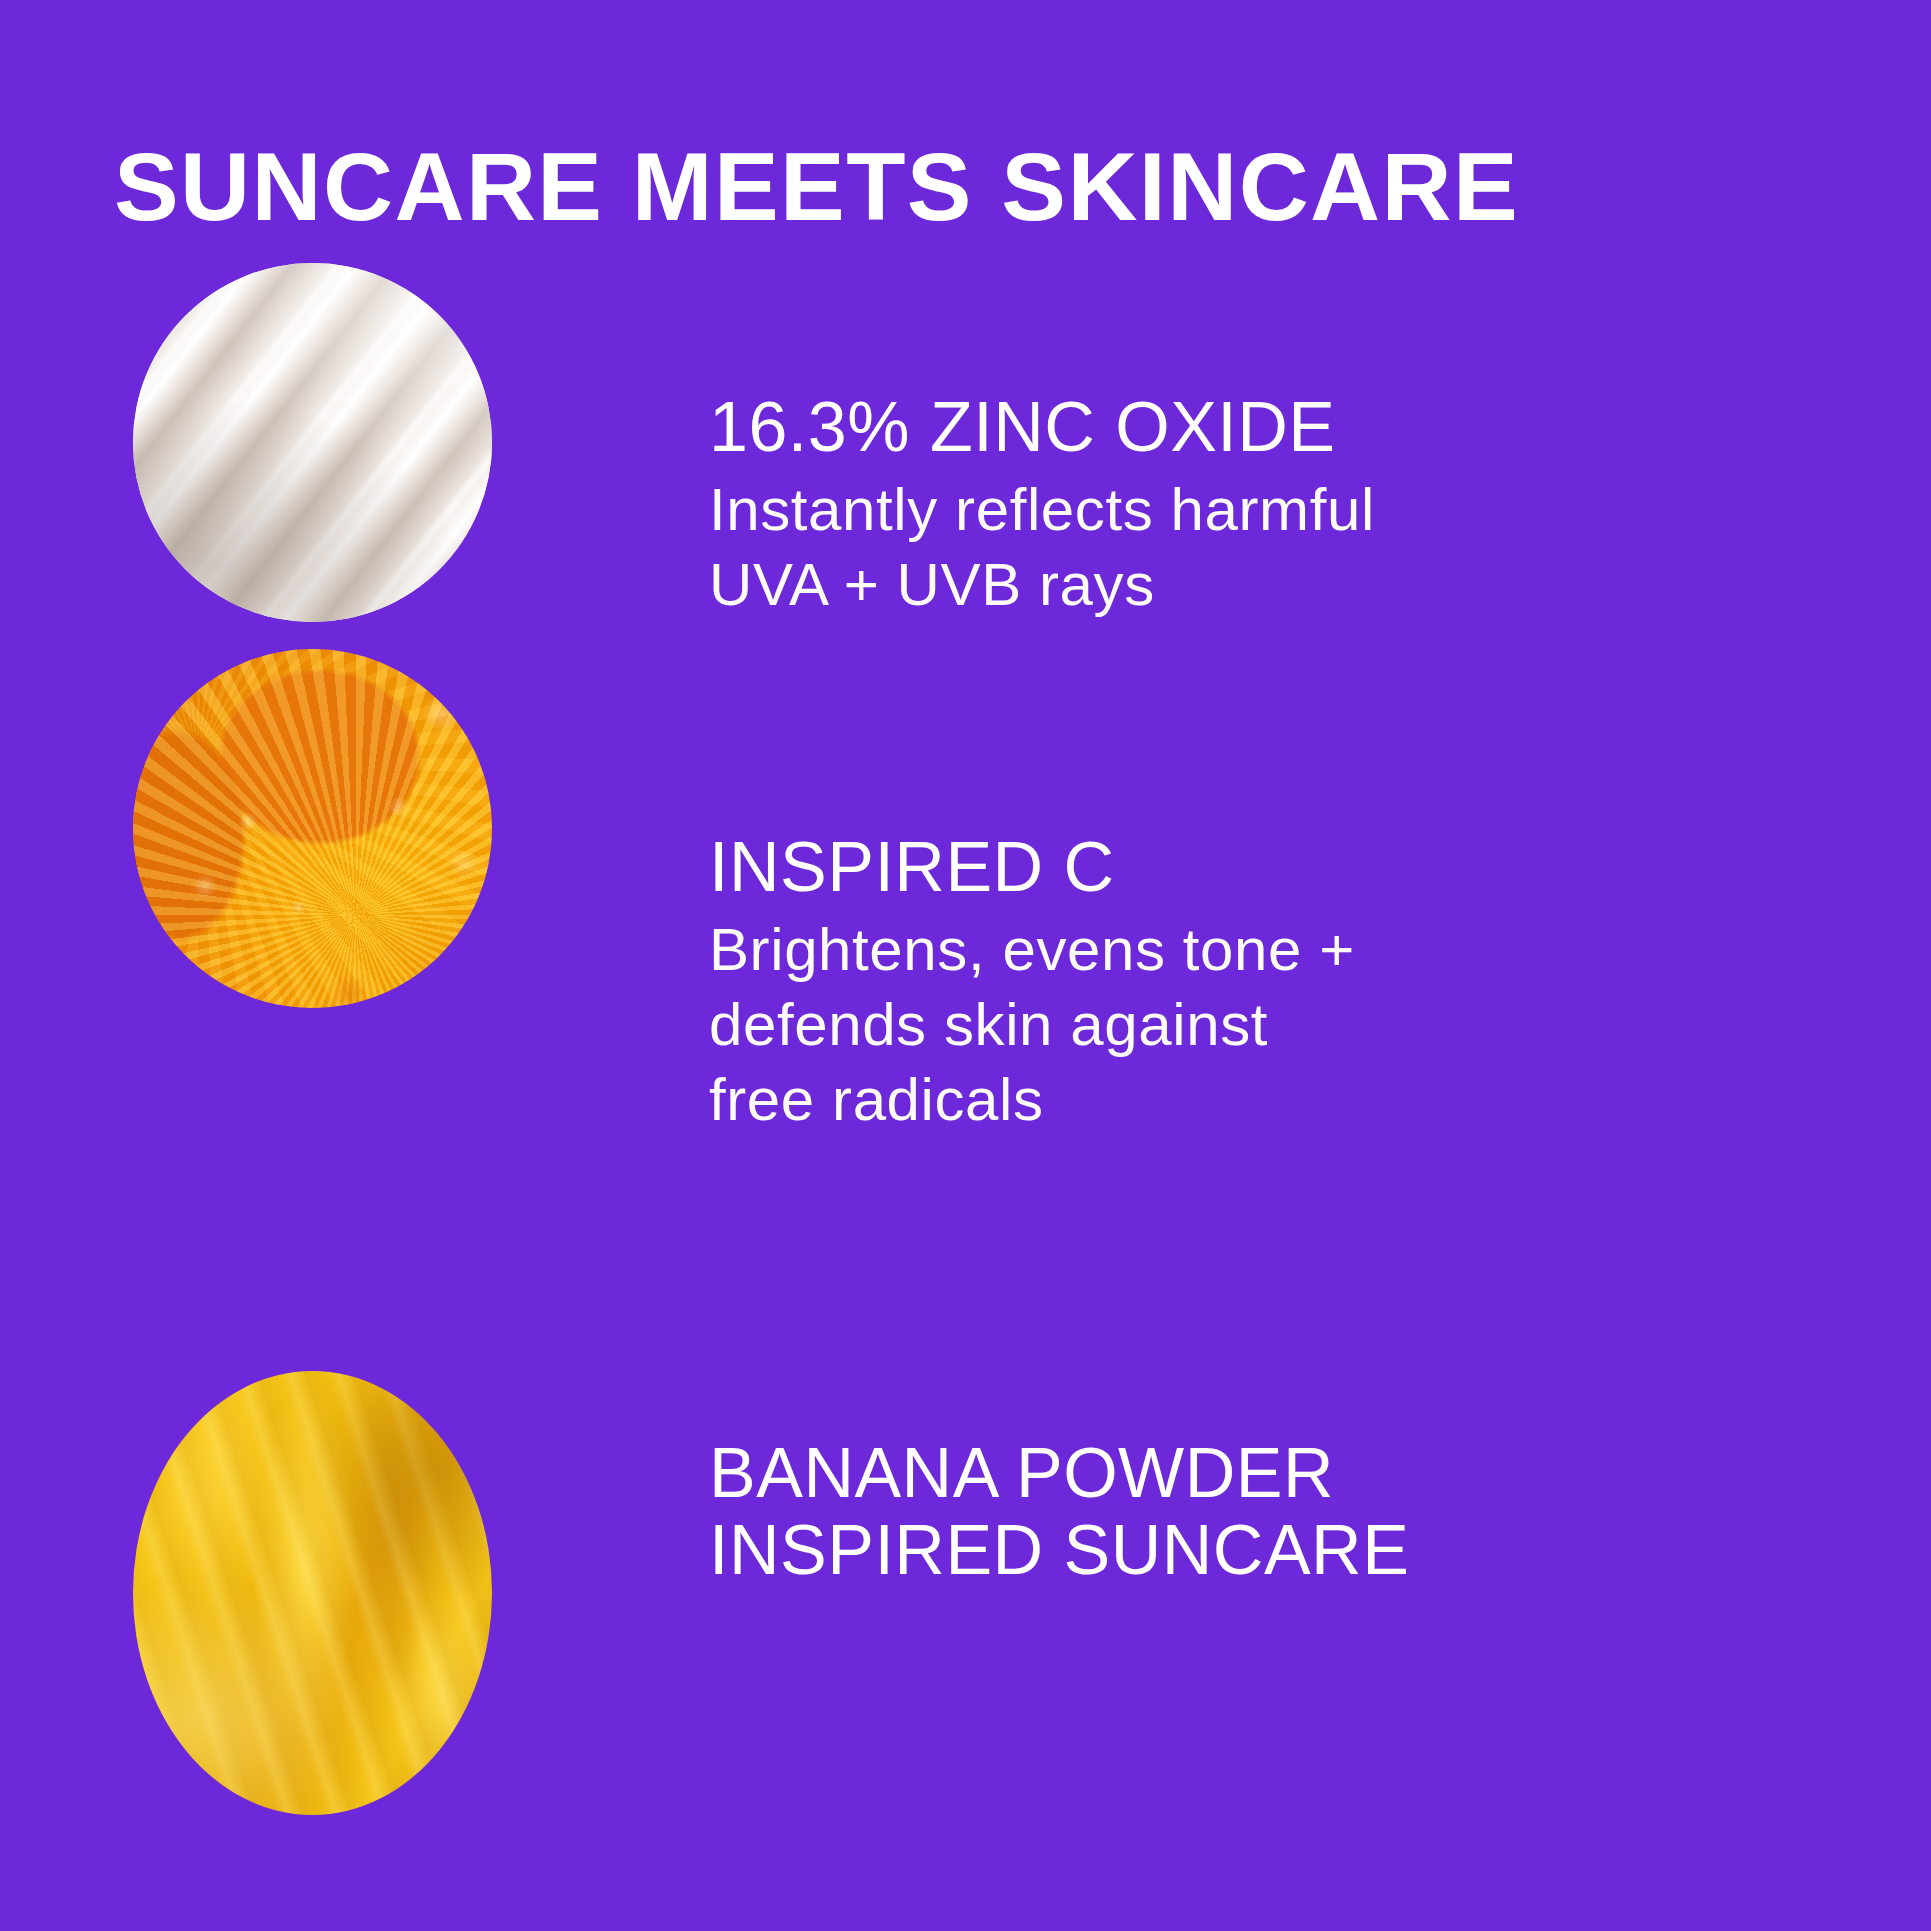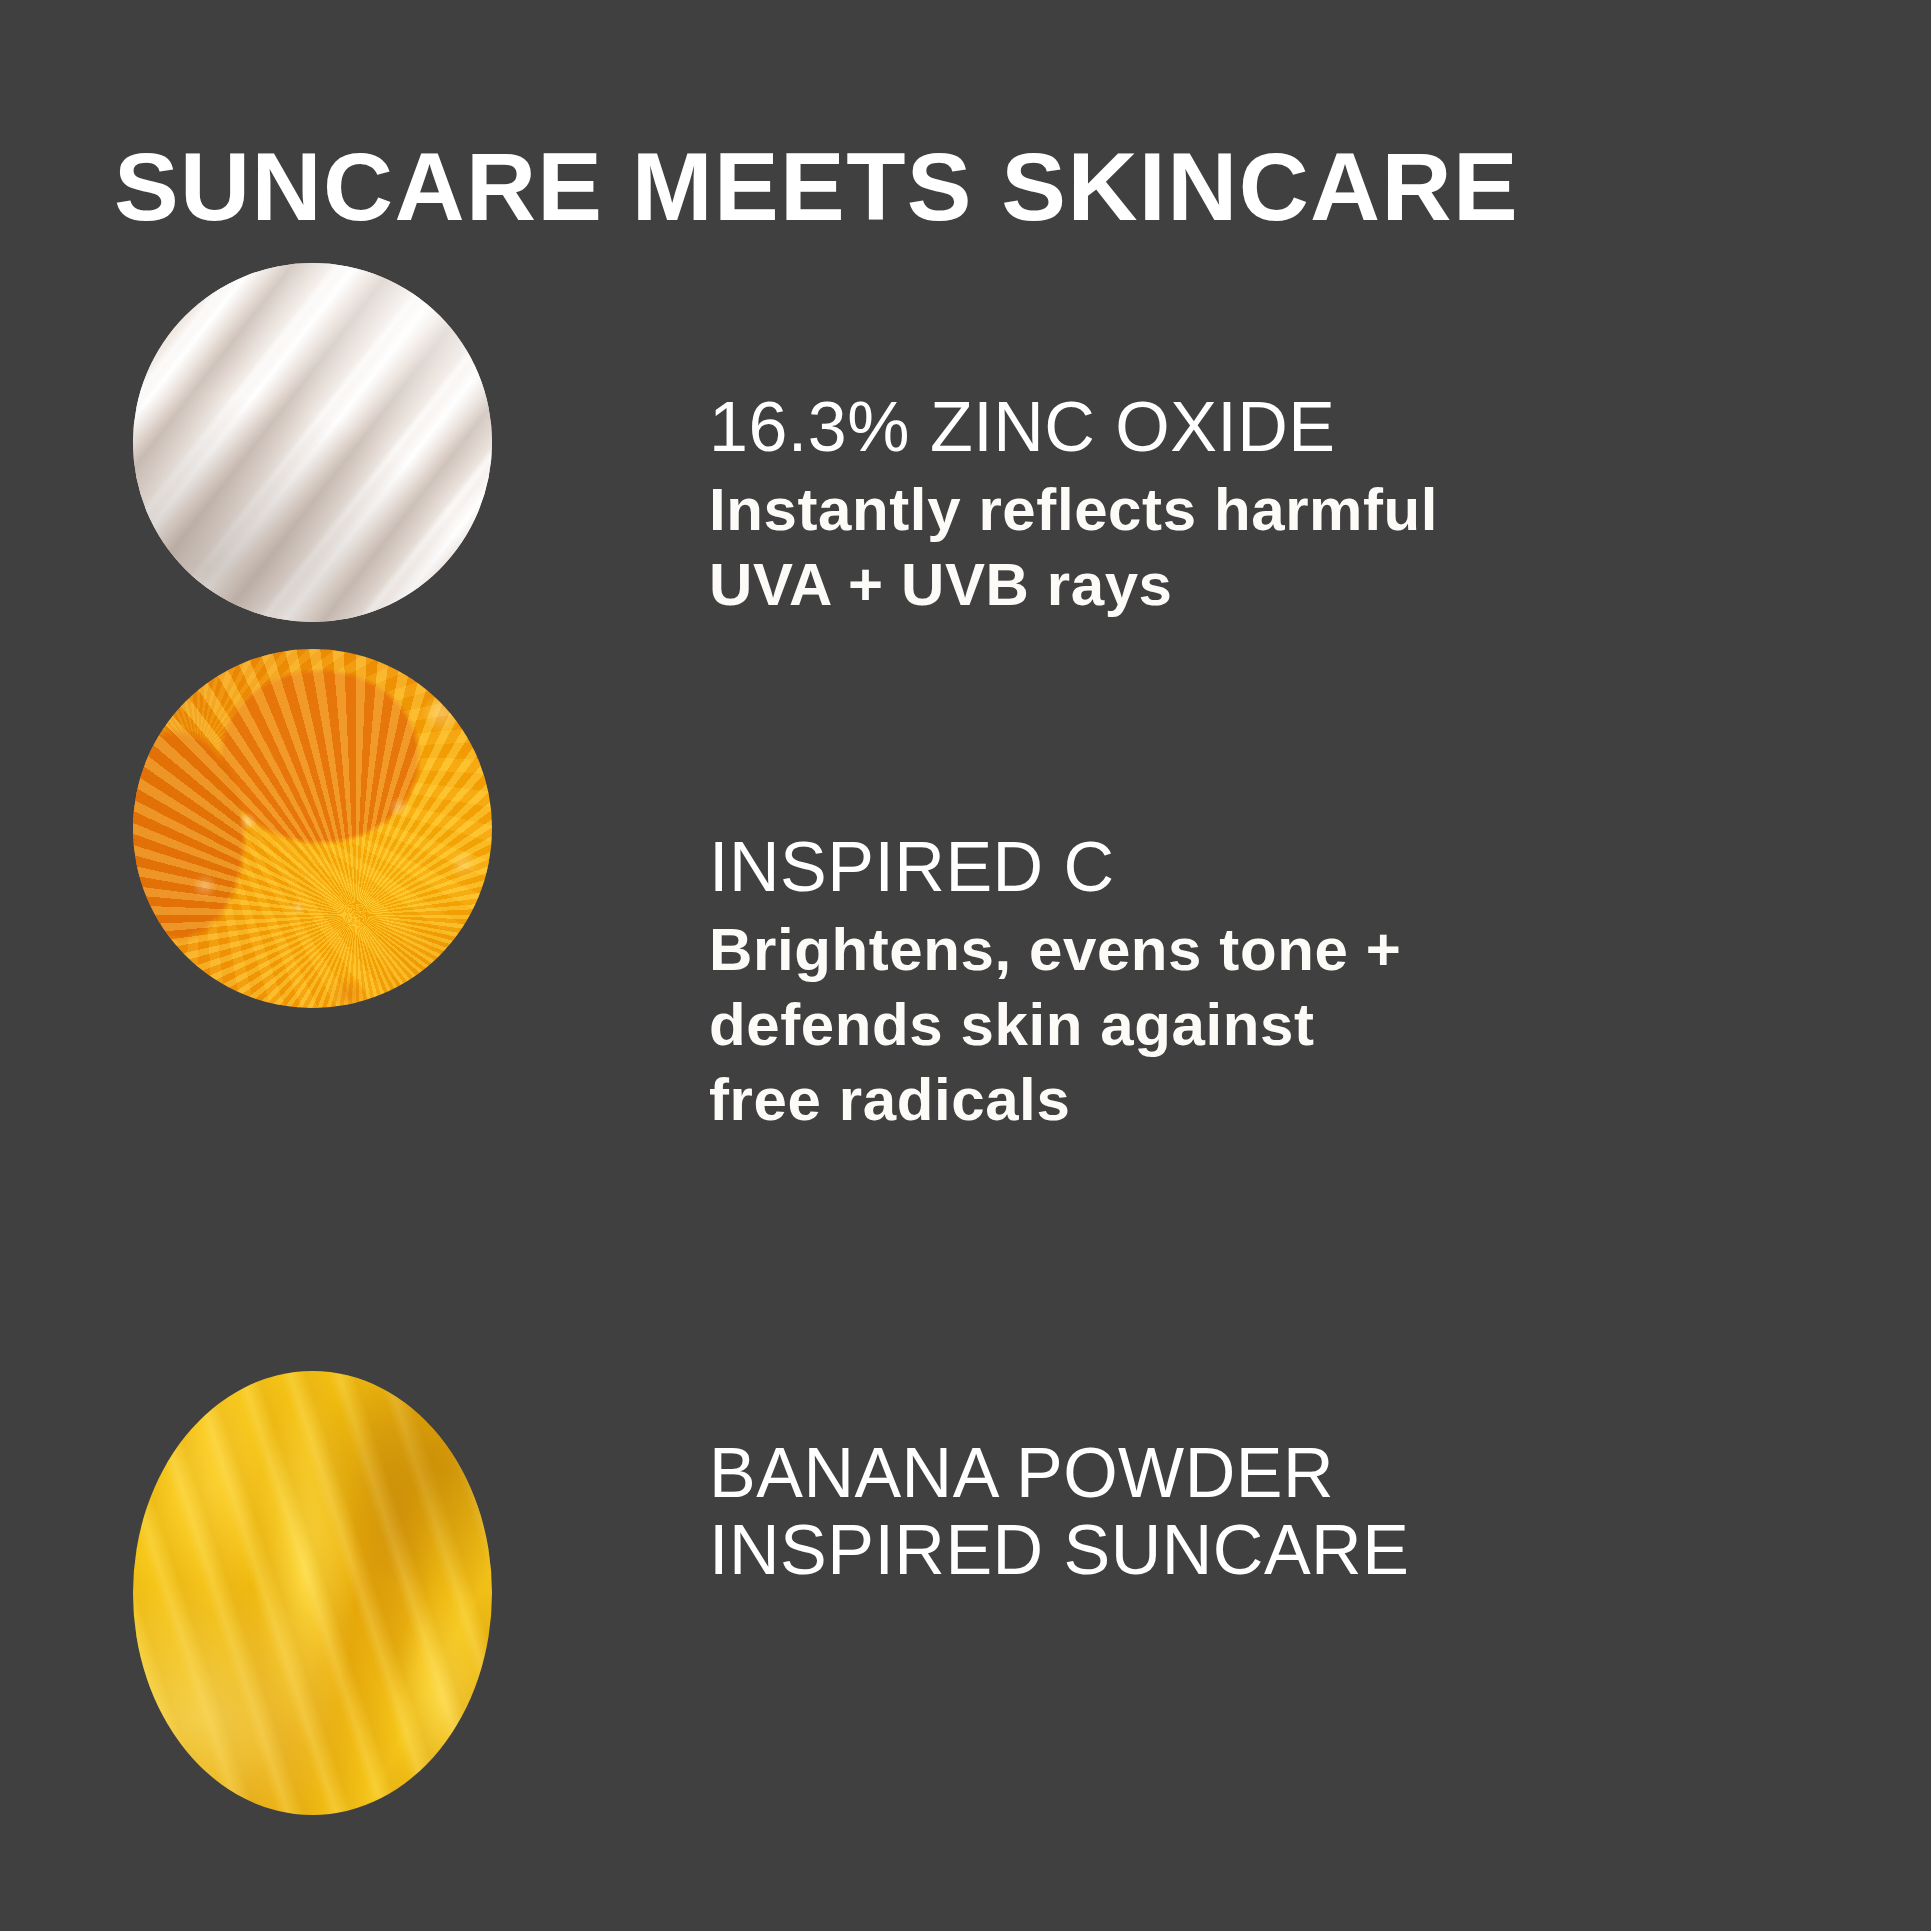--- a/index.html
+++ b/index.html
@@ -11,21 +11,21 @@
     height: 1931px;
     background: #e14f27;
     font-family: "Liberation Sans", sans-serif;
     overflow: hidden;
     position: relative;
   }
 
   .poster {
     position: absolute;
     inset: 0;
-    background: #404040;
+    background: #6d28d9;
   }
 
   
   .headline {
     position: absolute;
     left: 114px;
     top: 70px;
     width: 1738px;
     color: #ffffff;
     font-family: "Liberation Sans", sans-serif;
@@ -181,21 +181,21 @@
     font-weight: 500;
     font-size: 70px;
     line-height: 77px;
     letter-spacing: 0.5px;
     margin: 0 0 5.8px 0;
     white-space: pre-line;
   }
   .ingredient-desc {
     color: #fdfbf7;
     font-family: "Liberation Sans", sans-serif;
-    font-weight: 700;
+    font-weight: 400;
     font-size: 60px;
     line-height: 75px;
     letter-spacing: 0.6px;
     margin: 0;
     white-space: pre-line;
   }
 </style>
 </head>
 <body>
 

